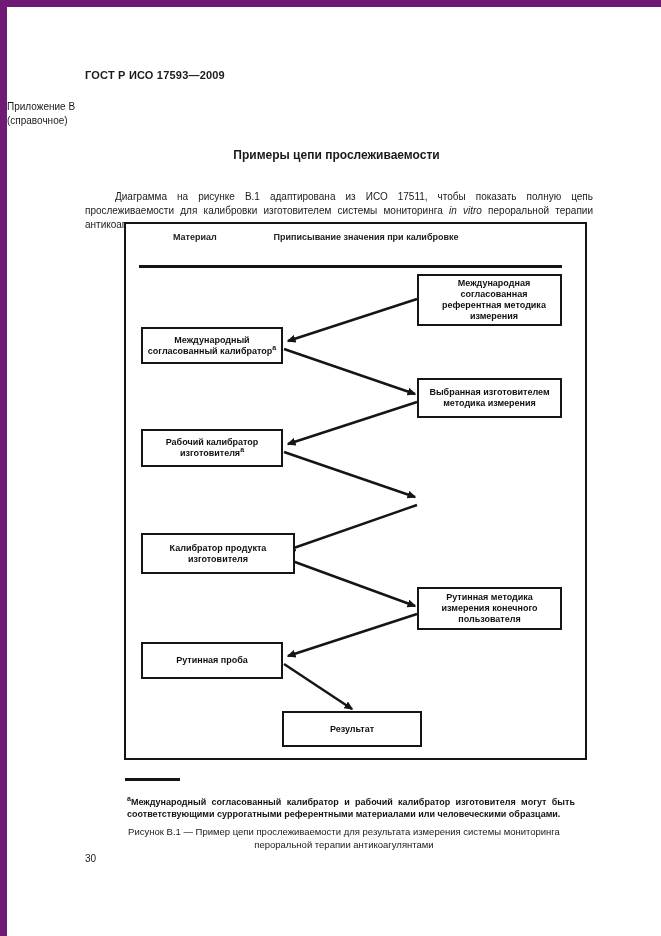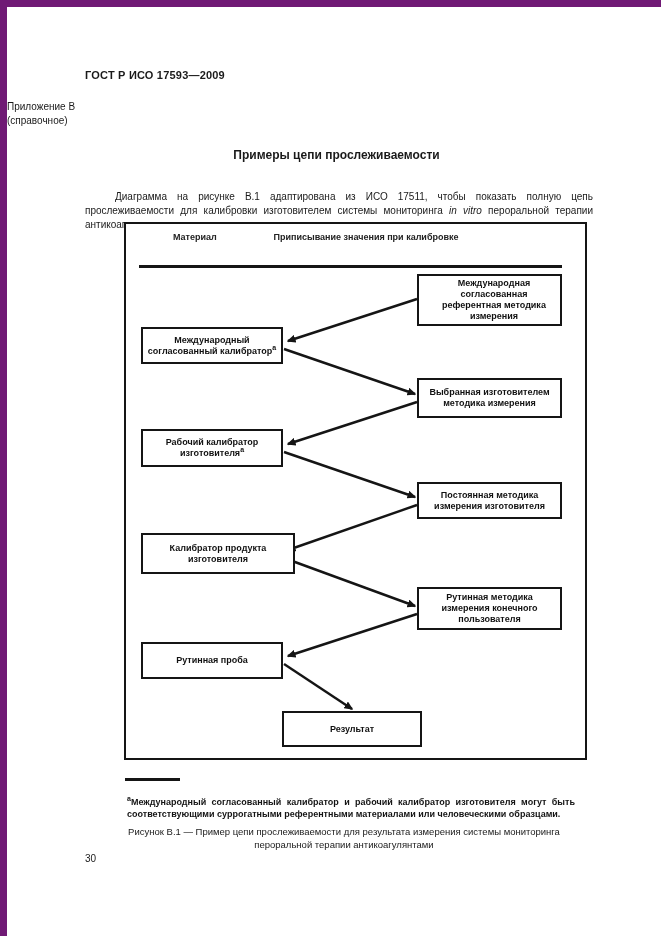--- a/index.html
+++ b/index.html
@@ -94,23 +94,20 @@
       </div>
 
     <div class="dbox m1">
         <span>Выбранная изготовителем методика измерения</span>
       </div>
 
     <div class="dbox t1">
         <span><span>Рабочий калибратор изготовителя</span><sup>а</sup></span>
       </div>
 
-    <div class="dbox m2">
-        <span>Постоянная методика измерения изготовителя</span>
-      </div>
 
     <div class="dbox t2">
         <span>Калибратор продукта изготовителя</span>
       </div>
 
     <div class="dbox m3">
         <span>Рутинная методика измерения конечного пользователя</span>
       </div>
 
     <div class="dbox t3">

